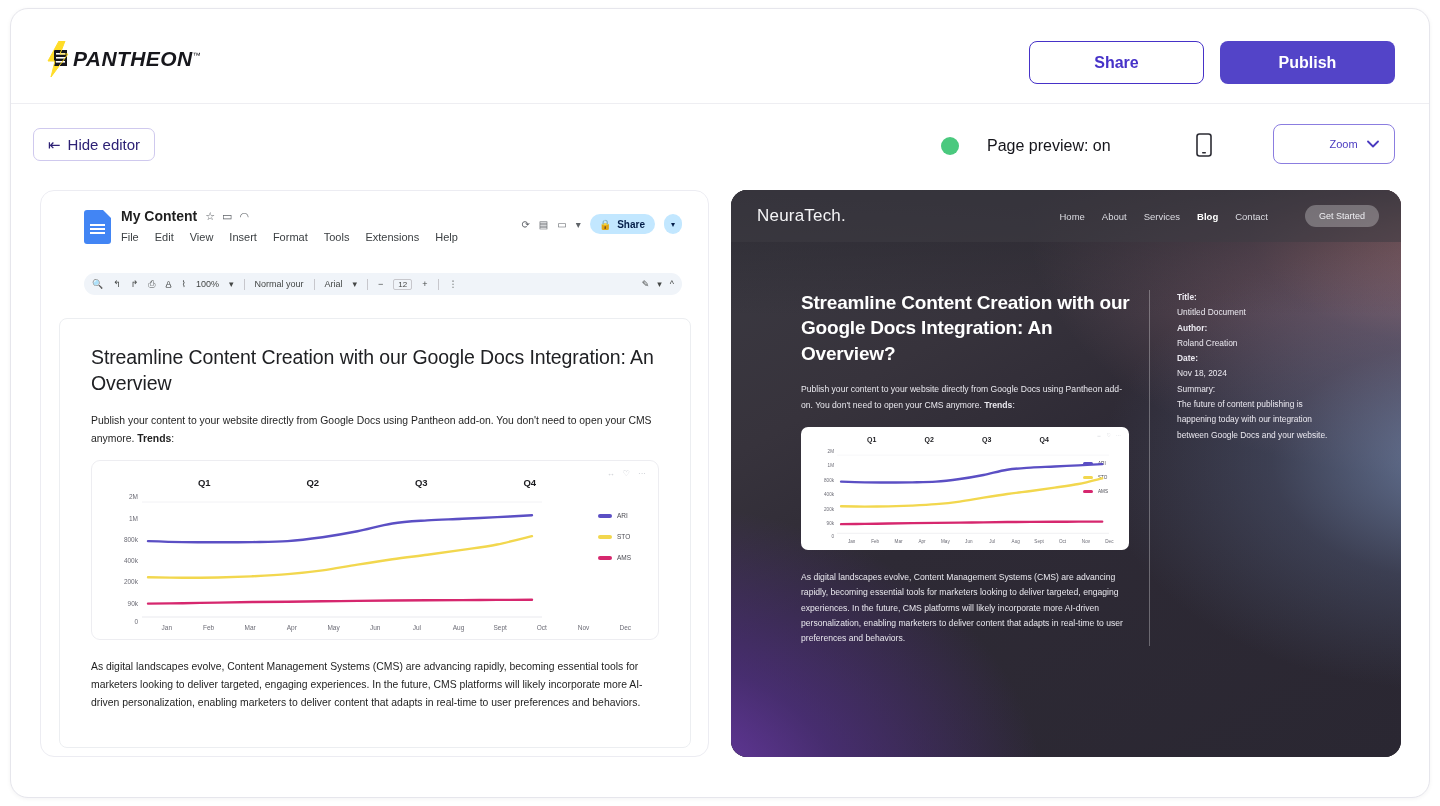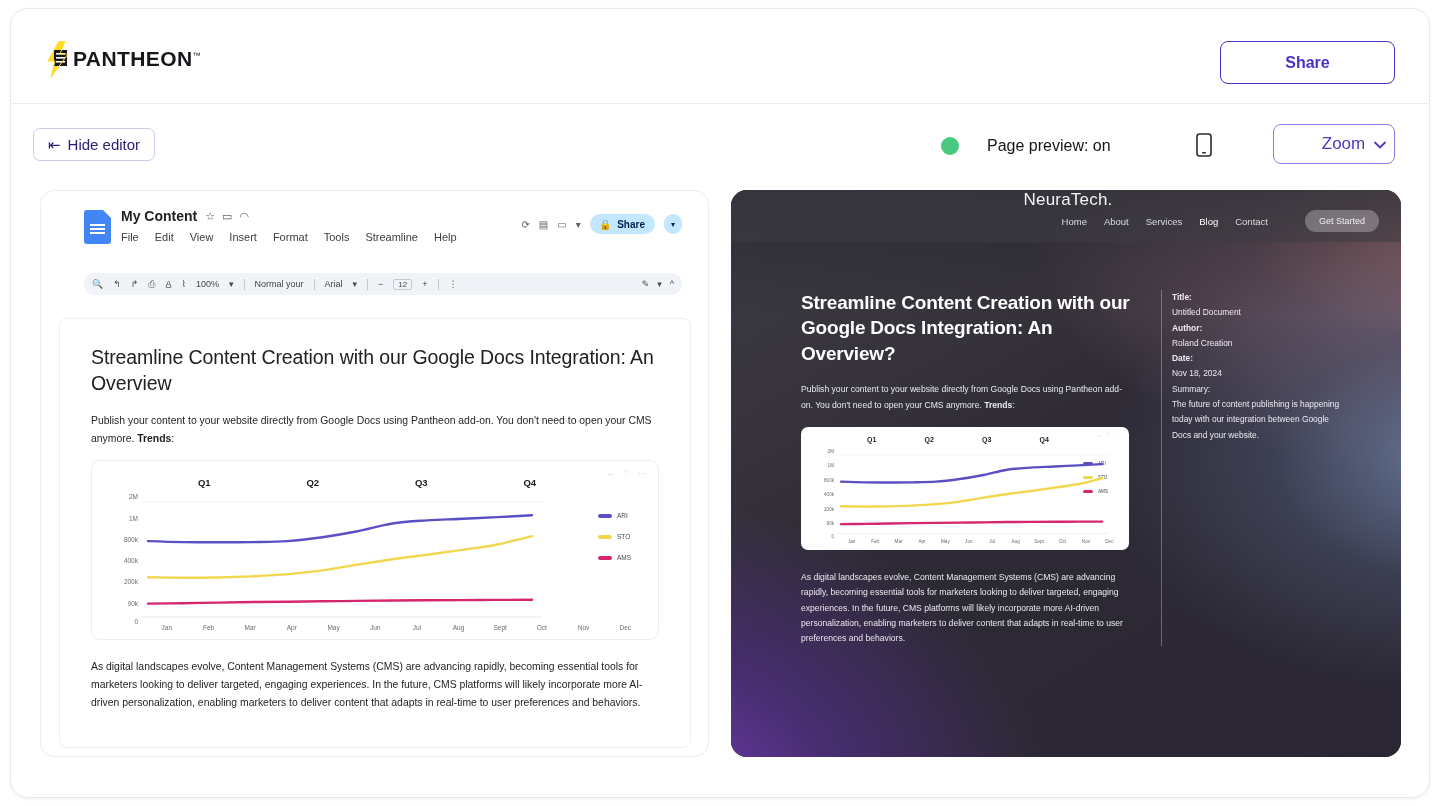--- a/index.html
+++ b/index.html
@@ -28,21 +28,21 @@
     height: 95px;
     border-bottom: 1px solid #eeeef2;
   }
   .logo {
     position: absolute; left: 34px; top: 32px;
     display: flex; align-items: center; gap: 2px;
   }
   .logo-bolt { width: 26px; height: 36px; position: relative; }
   .logo-word {
     font-size: 21px; font-weight: bold; letter-spacing: .4px;
-    color: #17171c; position: relative;
+    color: #17171c; position: relative; font-style: italic;
   }
   .logo-tm {
     font-size: 8px; vertical-align: super; color: #17171c; font-weight: normal;
   }
 
   .topbar-actions {
     position: absolute; right: 34px; top: 32px;
     display: flex; gap: 16px;
   }
   .btn {
@@ -90,21 +90,21 @@
     display: flex; align-items: center; justify-content: center;
     cursor: pointer; background: transparent; border: none;
   }
   .device-btn.active { background: #eceef1; }
   .device-gap { width: 24px; }
   .zoom-btn {
     position: absolute; left: 1262px; top: 20px;
     width: 122px; height: 40px;
     border: 1.5px solid #8b7de0; border-radius: 8px;
     background: #fff; color: #4a3bc0;
-    font-size: 17px; display: flex; align-items: center; justify-content: center;
+    font-size: 11px; display: flex; align-items: center; justify-content: center;
     gap: 9px; cursor: pointer; padding-left: 40px;
   }
   .chev { display: inline-block; }
 
   
   .main {
     position: relative;
     height: 612px;
   }
 
@@ -258,28 +258,27 @@
   .pv-l4 { position: absolute; inset: 0; background:
       radial-gradient(95% 85% at -12% 108%, rgba(120,62,188,.95) 0%, rgba(88,48,150,.6) 30%, rgba(48,34,72,0) 62%); }
   .pv-l5 { position: absolute; inset: 0; background:
       linear-gradient(to bottom, rgba(40,38,46,.72) 0%, rgba(40,38,46,0) 22%); }
 
   .pv-nav {
     position: relative; height: 52px;
     display: flex; align-items: center;
     padding: 0 22px 0 26px;
     background: rgba(62,60,68,.55);
-    flex-direction: column;
   }
   .pv-brand { font-size: 17px; color: #f4f4f6; letter-spacing: .2px; }
   .pv-links {
     margin-left: auto; display: flex; align-items: center; gap: 17px;
     font-size: 9.5px; color: #dcdce2;
   }
-  .pv-link.active { font-weight: normal; color: #fff; text-align: center; }
+  .pv-link.active { font-weight: bold; color: #fff; text-align: center; }
   .pv-cta {
     margin-left: 20px; padding: 0 14px; height: 22px;
     border-radius: 11px; background: rgba(255,255,255,.28);
     color: #efeff3; font-size: 9px;
     display: flex; align-items: center; justify-content: center;
   }
 
   .pv-body { position: relative; padding: 48px 0 0 70px; display: flex; }
   .pv-article { width: 330px; }
   .pv-h1 {
@@ -292,21 +291,21 @@
   }
   .pv-p b { font-weight: bold; }
   .pv-chart-card {
     margin-top: 14px; width: 328px;
     background: #fff; border-radius: 7px;
     padding: 7px 8px 6px 6px; position: relative;
   }
   .pv-p2 { margin-top: 20px; width: 330px; }
 
   .pv-meta {
-    margin-left: 30px; padding-left: 10px;
+    margin-left: 18px; padding-left: 27px;
     border-left: 1.5px solid rgba(255,255,255,.30);
     width: 180px;
     color: #eceaf1;
   }
   .pv-meta div { font-size: 8.4px; line-height: 1.82; }
   .pv-meta .k { font-weight: bold; }
 
   
   .mini .quarters { margin-left: 36px; margin-right: 48px; margin-top: 2px; }
   .mini .quarters span { font-size: 7px; }
@@ -334,20 +333,21 @@
           <rect x="11" y="16" width="9" height="1.6" fill="#ffffff"></rect>
           <rect x="11" y="20" width="9" height="1.6" fill="#ffffff"></rect>
           <polygon points="14,0 3,20 10,20 6,36 23,13 15,13 20,0" fill="none" stroke="#ffdc28" stroke-width="1"></polygon>
         </svg>
       </span>
       <span class="logo-word"><span>PANTHEON</span><span class="logo-tm">™</span></span>
     </div>
 
     <div class="topbar-actions">
       <button class="btn btn-share">Share</button>
+      <button class="btn btn-publish">Publish</button>
     </div>
   </div>
 
   <div class="toolbar">
     <button class="hide-editor">
       <span class="hide-icon">⇤</span>
       <span>Hide editor</span>
     </button>
 
     <div class="preview-group">
@@ -401,21 +401,21 @@
                 <span>◠</span>
               </span>
             </div>
             <div class="gdoc-menu">
               <span>File</span>
               <span>Edit</span>
               <span>View</span>
               <span>Insert</span>
               <span>Format</span>
               <span>Tools</span>
-              <span>Streamline</span>
+              <span>Extensions</span>
               <span>Help</span>
             </div>
           </div>
         </div>
 
         <div class="gdoc-right">
           <span class="gdoc-mini-ico">⟳</span>
           <span class="gdoc-mini-ico">▤</span>
           <span class="gdoc-mini-ico">▭</span>
           <span class="gdoc-mini-ico">▾</span>

